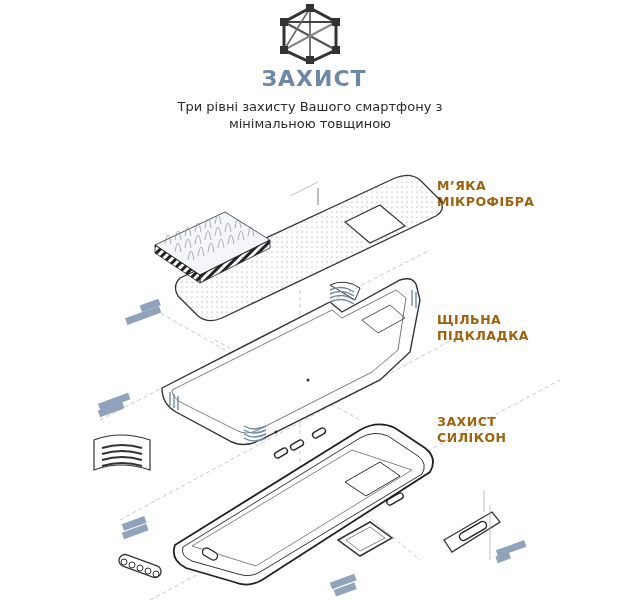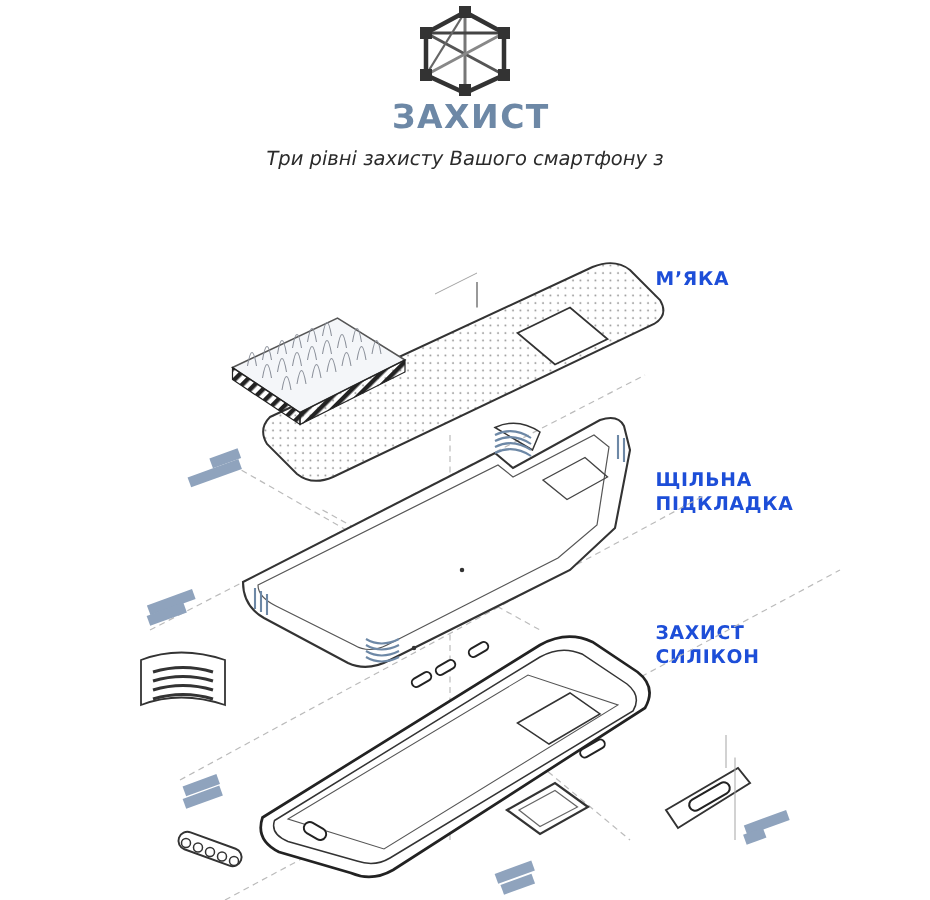--- a/index.html
+++ b/index.html
@@ -2,24 +2,24 @@
 <html><head>
 <meta charset="utf-8">
 <style>
   html, body { margin: 0; padding: 0; background: #ffffff; }
   body { width: 620px; height: 600px; position: relative; overflow: hidden;
          font-family: "DejaVu Sans", "Liberation Sans", sans-serif; }
   .logo { position: absolute; left: 276px; top: 4px; width: 68px; height: 60px; }
   .title { position: absolute; left: 0; width: 564px; top: 66px; text-align: center;
            font-size: 22px; font-weight: bold; color: #6d88a6; letter-spacing: 1px; padding-left: 32px; }
   .subtitle { position: absolute; left: 0; width: 620px; top: 98px; text-align: center;
-              font-size: 13px; line-height: 17px; color: #2b2b2b; font-style: italic; }
+              font-size: 13px; line-height: 17px; color: #2b2b2b; }
   .subtitle span { display: block; }
   .layer-label { position: absolute; left: 437px; font-size: 12.5px; font-weight: bold;
-                 color: #1d4ed8; line-height: 16px; letter-spacing: 0.5px; }
+                 color: #a16207; line-height: 16px; letter-spacing: 0.5px; }
   .layer-label span { display: block; }
   .art { position: absolute; left: 0; top: 150px; width: 620px; height: 450px; }
 </style>
 </head>
 <body>
 
 <svg class="logo" viewBox="0 0 68 60">
   <g stroke="#333" stroke-width="3" fill="none">
     <polygon points="34,4 60,18 60,46 34,58 8,46 8,18"></polygon>
     <line x1="8" y1="18" x2="60" y2="46" stroke="#555" stroke-width="2"></line>
@@ -34,24 +34,26 @@
     <rect x="56" y="42" width="8" height="8"></rect>
     <rect x="30" y="52" width="8" height="8"></rect>
     <rect x="4" y="42" width="8" height="8"></rect>
     <rect x="4" y="14" width="8" height="8"></rect>
   </g>
 </svg>
 
 <div class="title">ЗАХИСТ</div>
 <div class="subtitle">
   <span>Три рівні захисту Вашого смартфону з</span>
+  <span>мінімальною товщиною</span>
 </div>
 
 <div class="layer-label" style="top:178px">
   <span>М’ЯКА</span>
+  <span>МІКРОФІБРА</span>
 </div>
 <div class="layer-label" style="top:312px">
   <span>ЩІЛЬНА</span>
   <span>ПІДКЛАДКА</span>
 </div>
 <div class="layer-label" style="top:414px">
   <span>ЗАХИСТ</span>
   <span>СИЛІКОН</span>
 </div>
 

